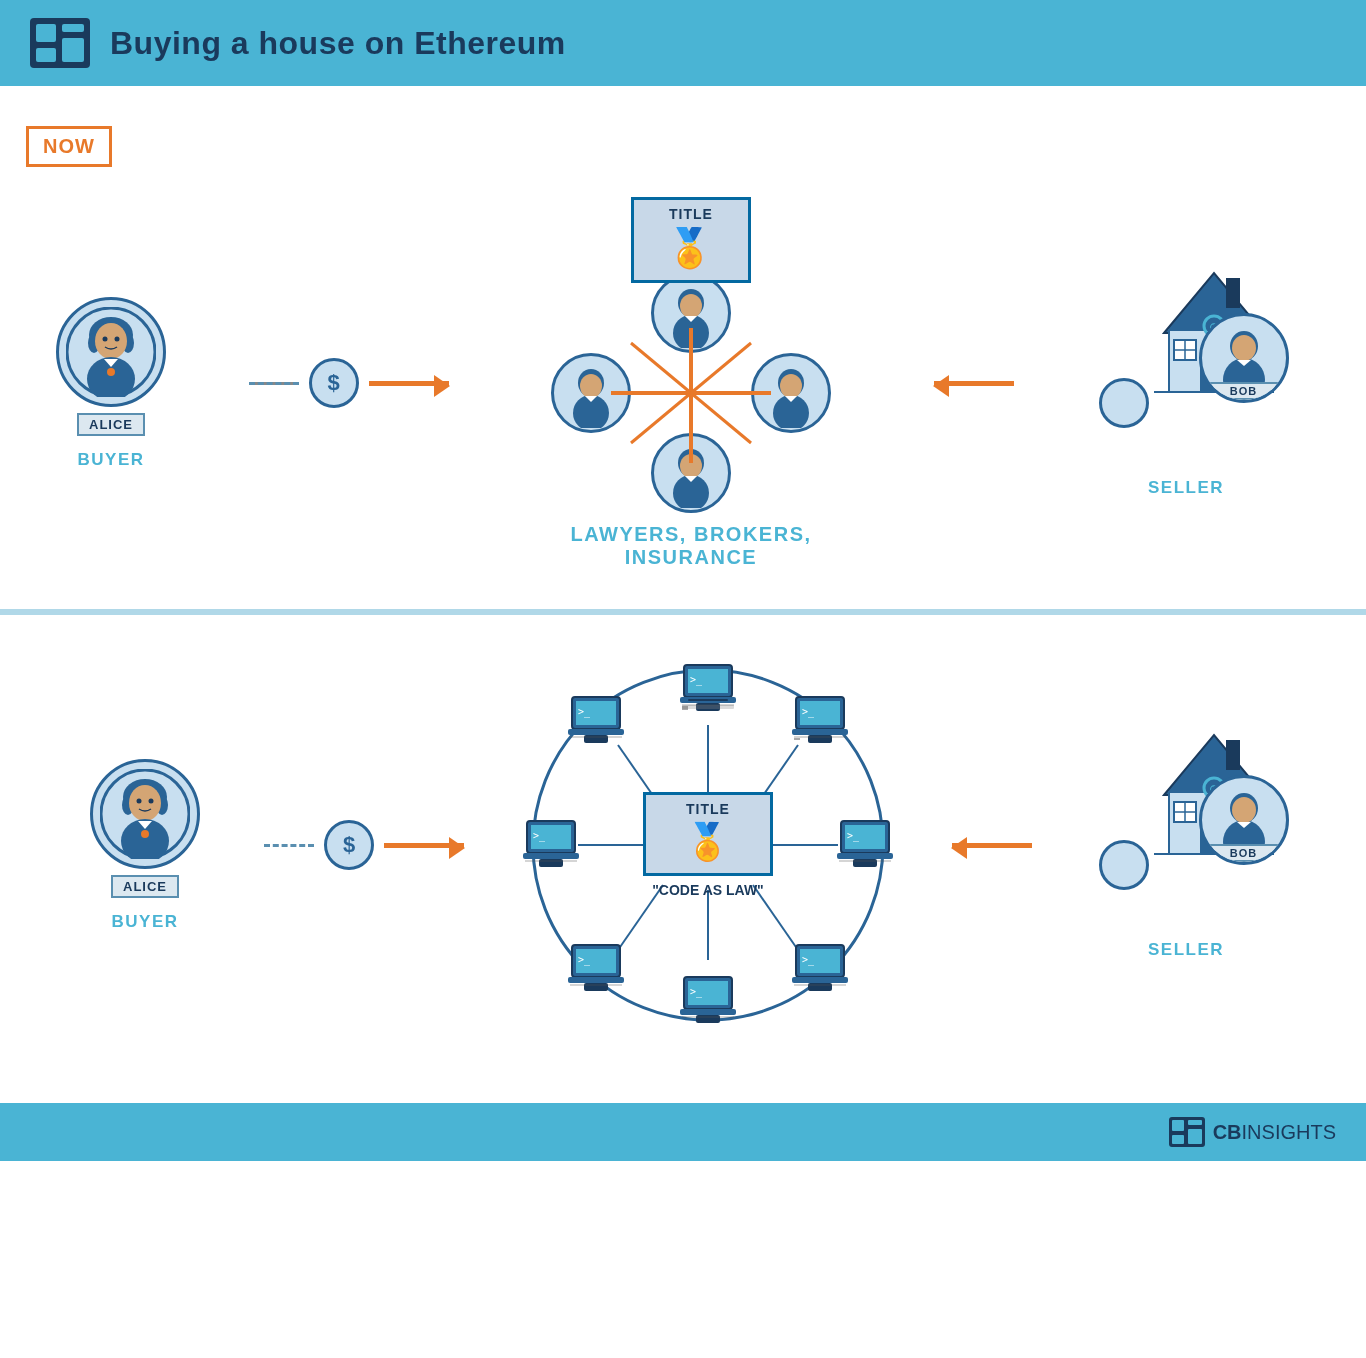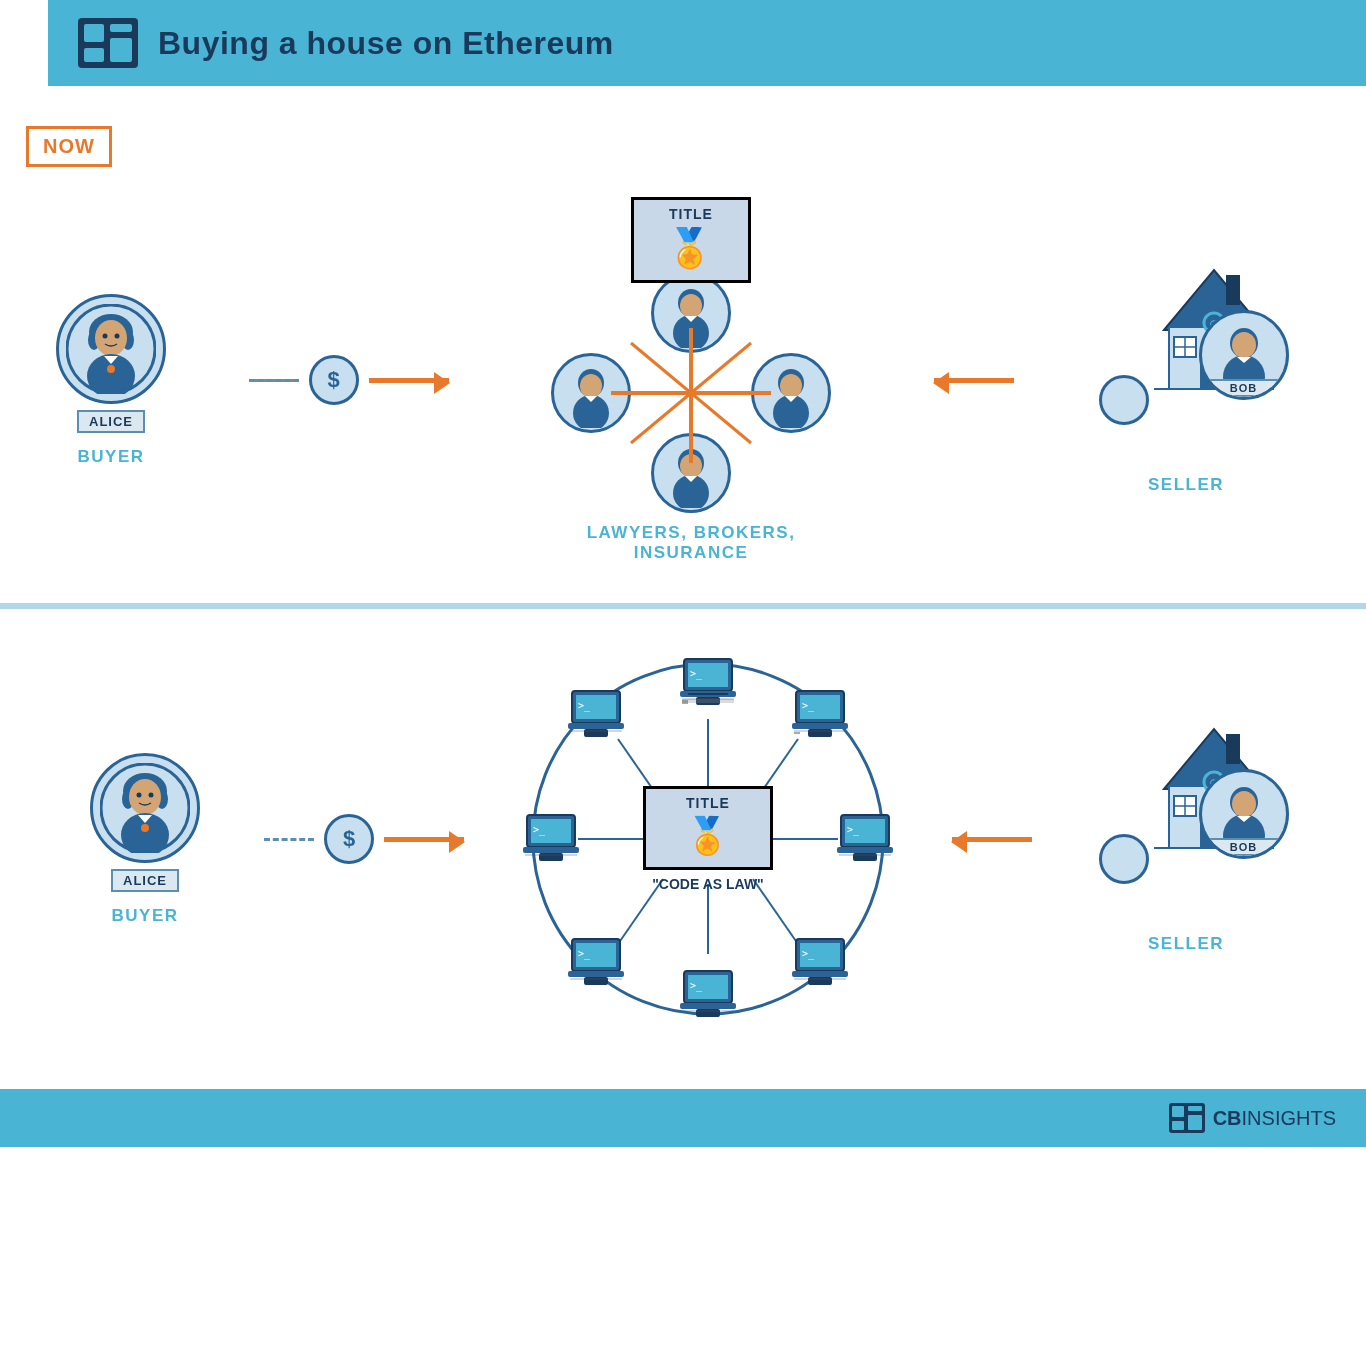--- a/index.html
+++ b/index.html
@@ -11,21 +11,20 @@
       overflow-x: hidden;
     }
 
     
     .header {
       background: #4ab4d4;
       padding: 18px 30px;
       display: flex;
       align-items: center;
       gap: 20px;
-      margin-left: 48px;
     }
     .logo-icon {
       width: 60px;
       height: 50px;
     }
     .header-title {
       font-size: 32px;
       font-weight: 900;
       color: #1a3a5c;
       letter-spacing: 0.5px;
@@ -132,41 +131,41 @@
       content: '';
       position: absolute;
       left: -1px;
       top: -11px;
       border-right: 16px solid #e8792a;
       border-top: 11px solid transparent;
       border-bottom: 11px solid transparent;
     }
     .title-doc {
       background: #c8d8e8;
-      border: 3px solid #000000;
+      border: 3px solid #0369a1;
       width: 120px;
       padding: 6px 0;
       text-align: center;
       font-size: 14px;
       font-weight: 900;
       color: #1a3a5c;
       letter-spacing: 1px;
       position: relative;
       z-index: 2;
     }
 
     
     .footer {
       background: #4ab4d4;
       padding: 14px 30px;
       display: flex;
       justify-content: flex-end;
       align-items: center;
       gap: 10px;
-      margin-top: 20px;
+      margin-top: 28px;
     }
     .footer-logo {
       display: flex;
       align-items: center;
       gap: 8px;
     }
     .footer-text {
       font-size: 20px;
       font-weight: 900;
       color: #1a3a5c;
@@ -293,21 +292,21 @@
                 <circle cx="35" cy="35" r="34" fill="#c8dff0"></circle>
                 <ellipse cx="35" cy="25" rx="13" ry="14" fill="#2a6496"></ellipse>
                 <ellipse cx="35" cy="55" rx="18" ry="18" fill="#2a6496"></ellipse>
                 <ellipse cx="35" cy="28" rx="11" ry="12" fill="#d4a574"></ellipse>
                 <polygon points="29,38 35,44 41,38" fill="#fff"></polygon>
               </svg>
           </div>
         </div>
       </div>
 
-      <div style="font-size:17px;font-weight:700;color:#4ab4d4;letter-spacing:1.5px;text-align:center;margin-top:10px;white-space:pre-line;">LAWYERS, BROKERS,
+      <div style="font-size:20px;font-weight:700;color:#4ab4d4;letter-spacing:1.5px;text-align:center;margin-top:10px;white-space:pre-line;">LAWYERS, BROKERS,
 INSURANCE</div>
     </div>
 
     <div style="display:flex; align-items:center;">
       <div class="arrow-left"></div>
     </div>
 
     <div style="display:flex; flex-direction:column; align-items:center; min-width:200px;">
       <div style="display:flex; align-items:flex-end; gap:5px; position:relative;">
 

